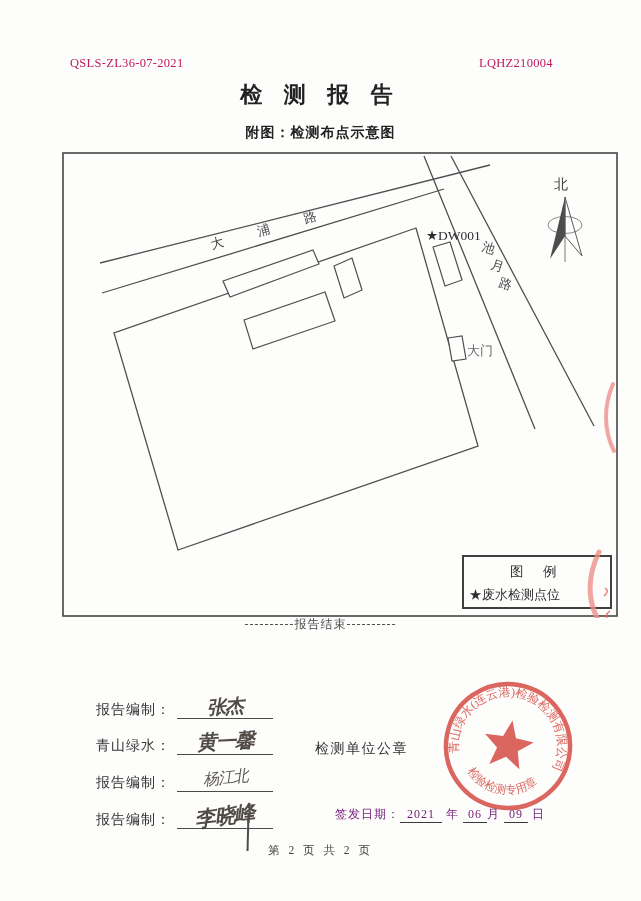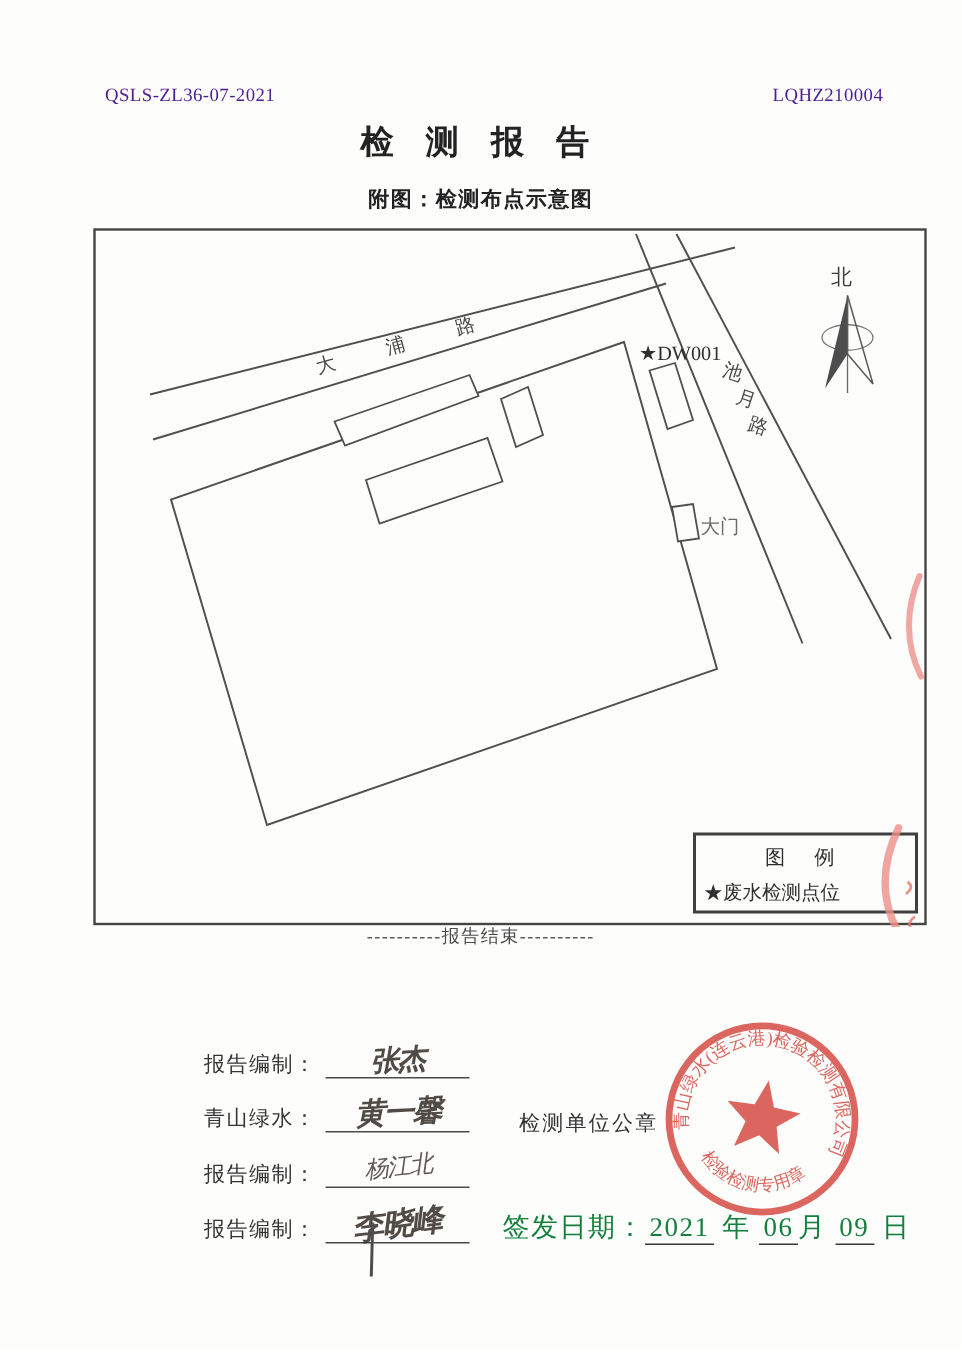--- a/index.html
+++ b/index.html
@@ -1,46 +1,46 @@
 <!DOCTYPE html>
 <html><head>
 <meta charset="utf-8">
 <style>
   html,body{margin:0;padding:0;background:#ffffff;}
   .page{
     position:relative;width:641px;height:901px;background:#fdfdfc;overflow:hidden;
     font-family:"Liberation Serif","DejaVu Serif",serif;color:#2e2e2e;
   }
   .abs{position:absolute;}
-  .doc-code{font-size:12.5px;color:#4c1d95;letter-spacing:.3px;}
+  .doc-code{font-size:12.5px;color:#be185d;letter-spacing:.3px;}
   .title{width:100%;text-align:center;top:80px;font-size:22px;font-weight:700;letter-spacing:8px;color:#222;}
   .subtitle{width:100%;text-align:center;top:124px;font-size:14px;font-weight:700;letter-spacing:1px;color:#222;}
   .report-end{width:100%;text-align:center;top:616px;font-size:12px;color:#4a4a4a;letter-spacing:1px;}
   .sign-row{position:absolute;left:96px;height:26px;font-size:14px;letter-spacing:1px;color:#333;white-space:nowrap;}
-  .sign-row .lbl{display:inline-block;margin-left:40px;}
+  .sign-row .lbl{display:inline-block;}
   .sig-line{display:inline-block;width:96px;margin-left:6px;border-bottom:1.2px solid #4a4a4a;text-align:center;vertical-align:bottom;height:22px;}
   .sig{display:inline-block;font-style:italic;font-weight:700;color:#3a332e;opacity:.88;letter-spacing:-1px;white-space:nowrap;}
   .sig1{font-size:19px;transform:rotate(-4deg) translateY(-2px);}
   .sig2{font-size:20px;transform:rotate(-3deg) translateY(-4px);}
   .sig3{font-size:16px;transform:rotate(-6deg) translateY(-1px);color:#4a443f;font-weight:400;}
   .sig4{font-size:21px;transform:rotate(-7deg) translateY(-4px);}
   .seal-caption{font-size:14px;letter-spacing:1.5px;color:#333;}
-  .date-row{font-size:18px;letter-spacing:1px;color:#15803d;white-space:nowrap;}
+  .date-row{font-size:12px;letter-spacing:1px;color:#701a75;white-space:nowrap;}
   .date-part{display:inline-block;text-align:center;border-bottom:1.2px solid #3a3a3a;padding:0 3px;}
   .footer{width:100%;text-align:center;top:843px;font-size:11.5px;color:#444;letter-spacing:3px;}
   .stray{width:2px;height:36px;background:#4d4d4d;left:247px;top:815px;transform:rotate(1.5deg);}
   svg text{font-family:"Liberation Serif","DejaVu Serif",serif;}
 </style>
 </head>
 <body>
 
 <div class="page">
 
   <div class="abs doc-code" style="left:70px;top:56px;">QSLS-ZL36-07-2021</div>
-  <div class="abs doc-code" style="left:479px;top:56px;margin-left:36px;">LQHZ210004</div>
+  <div class="abs doc-code" style="left:479px;top:56px;">LQHZ210004</div>
 
   <div class="abs subtitle">附图：检测布点示意图</div>
   <div class="abs title">检 测 报 告</div>
 
   <svg class="abs" style="left:62px;top:152px;" width="556" height="466" viewBox="0 0 556 466">
 
     <rect x="1" y="1" width="554" height="463" fill="#fdfdfc" stroke="#454545" stroke-width="1.6"></rect>
 
     <line x1="38" y1="111" x2="428" y2="13" stroke="#4f4f4f" stroke-width="1.3"></line>
     <line x1="40" y1="141" x2="382" y2="37" stroke="#4f4f4f" stroke-width="1.3"></line>
@@ -92,21 +92,21 @@
     <span class="lbl">青山绿水：</span><span class="sig-line"><span class="sig sig2">黄一馨</span></span>
   </div>
   <div class="sign-row" style="top:769px;">
     <span class="lbl">报告编制：</span><span class="sig-line"><span class="sig sig3">杨江北</span></span>
   </div>
   <div class="sign-row" style="top:806px;">
     <span class="lbl">报告编制：</span><span class="sig-line"><span class="sig sig4">李晓峰</span></span>
   </div>
   <div class="abs stray"></div>
 
-  <div class="abs seal-caption" style="left:346px;top:740px;">检测单位公章</div>
+  <div class="abs seal-caption" style="left:315px;top:740px;">检测单位公章</div>
   <div class="abs date-row" style="left:335px;top:806px;">
     <span>签发日期：</span><span class="date-part" style="min-width:36px;">2021</span> <span>年</span> <span class="date-part" style="min-width:18px;">06</span><span>月</span> <span class="date-part" style="min-width:18px;">09</span> <span>日</span>
   </div>
 
   <svg class="abs" style="left:440px;top:680px;mix-blend-mode:multiply;" width="140" height="140" viewBox="0 0 140 140">
     <g transform="rotate(10 68 66)" opacity="0.88">
       <circle cx="68" cy="66" r="62" fill="none" stroke="#d8524a" stroke-width="4.5"></circle>
       <polygon points="68,40 74.5,57.1 92.7,58 78.5,69.4 83.3,87 68,77 52.7,87 57.5,69.4 43.3,58 61.5,57.1" fill="#d8524a"></polygon>
       <defs>
         <path id="sealTopArc" d="M 21,83.1 A 50,50 0 1 1 115,83.1" fill="none"></path>
@@ -114,14 +114,15 @@
       </defs>
       <text font-size="12" fill="#d8524a">
         <textPath href="#sealTopArc" startOffset="50%" text-anchor="middle">青山绿水(连云港)检验检测有限公司</textPath>
       </text>
       <text font-size="11.5" fill="#d8524a">
         <textPath href="#sealBottomArc" startOffset="50%" text-anchor="middle">检验检测专用章</textPath>
       </text>
     </g>
   </svg>
 
+  <div class="abs footer">第 2 页 共 2 页</div>
 
 </div>
 
 </body></html>

